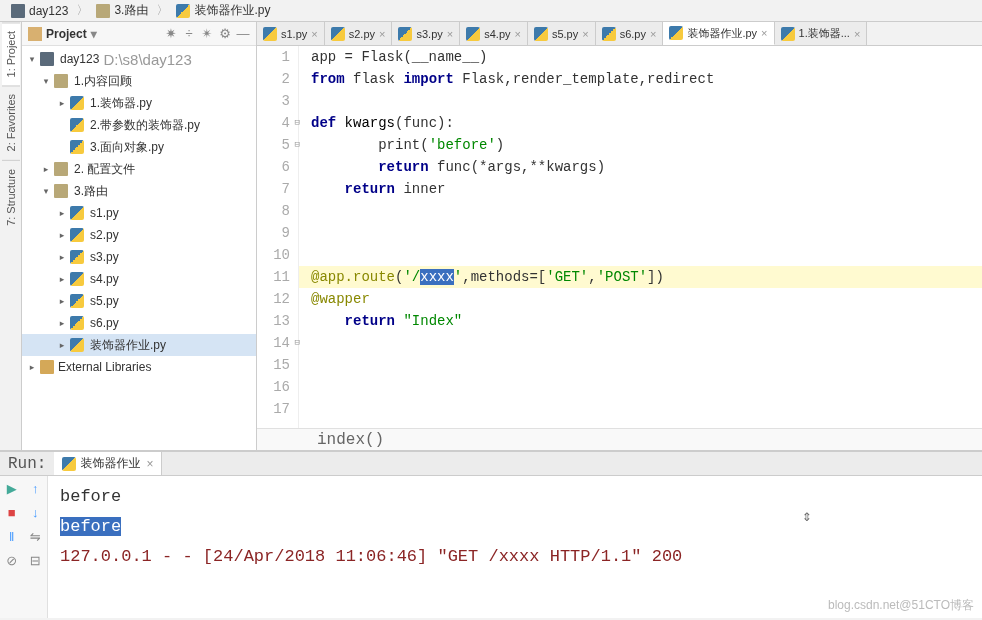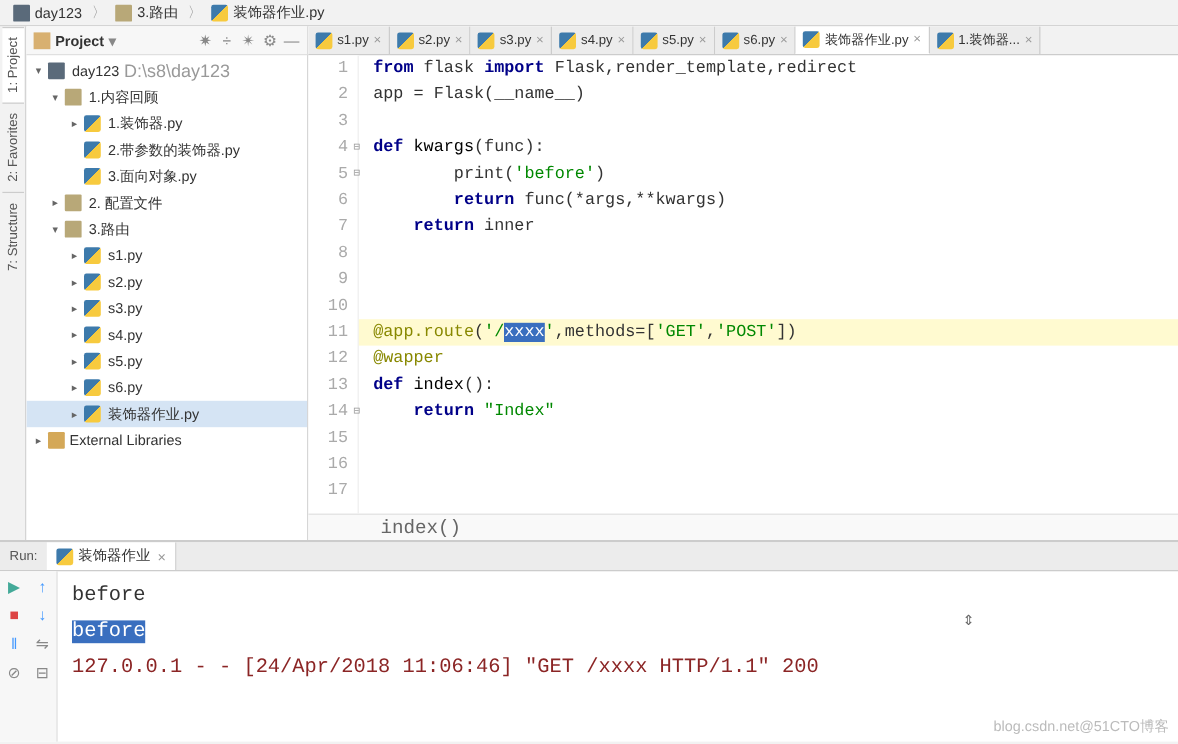--- a/index.html
+++ b/index.html
@@ -54,21 +54,21 @@
     .fn { color: #000; }
     .str { color: #008800; }
     .dec { color: #888800; }
     .sel { background: #3a6fbf; color: #fff; }
     .fold { position: absolute; right: -10px; font-size: 9px; color: #999; }
     
     .crumb-small { height: 22px; background: #f9f9f9; border-top: 1px solid #e0e0e0; padding-left: 60px; font-family: "Courier New", monospace; font-size: 16px; color: #666; line-height: 22px; }
     
     .run-panel { height: 168px; border-top: 2px solid #ccc; background: #fff; display: flex; flex-direction: column; }
     .run-header { display: flex; align-items: center; height: 24px; background: #ececec; border-bottom: 1px solid #ccc; }
-    .run-label { padding: 0 8px; font-size: 11px; color: #555; }
+    .run-label { padding: 0 8px; font-size: 16px; color: #555; font-family: Liberation Mono, monospace; }
     .run-tab { display: flex; align-items: center; padding: 0 8px; background: #fff; height: 100%; border-right: 1px solid #ccc; }
     .run-tab-close { margin-left: 6px; color: #999; cursor: pointer; }
     
     .run-body { flex: 1; display: flex; }
     .run-toolbar { width: 48px; background: #f7f7f7; border-right: 1px solid #e0e0e0; display: grid; grid-template-columns: 1fr 1fr; grid-auto-rows: 24px; }
     .run-tool-btn { display: flex; align-items: center; justify-content: center; cursor: pointer; font-size: 13px; }
     
     .console { flex: 1; font-family: "Courier New", monospace; font-size: 17px; padding: 6px 12px; overflow: auto; position: relative; }
     .console-line { line-height: 30px; white-space: pre; }
     .http { color: #8b2525; }
@@ -257,33 +257,32 @@
           <div class="gutter-line">10</div>
           <div class="gutter-line">11</div>
           <div class="gutter-line">12</div>
           <div class="gutter-line">13</div>
           <div class="gutter-line">14<span class="fold">⊟</span></div>
           <div class="gutter-line">15</div>
           <div class="gutter-line">16</div>
           <div class="gutter-line">17</div>
         </div>
       <div class="code-area" id="code">
+          <div class="code-line"><span>app = Flask(__name__)</span></div>
           <div class="code-line"><span class="kw">from </span><span>flask </span><span class="kw">import </span><span>Flask,render_template,redirect</span></div>
-          <div class="code-line"><span>app = Flask(__name__)</span></div>
           <div class="code-line"></div>
           <div class="code-line"><span class="kw">def </span><span class="fn">kwargs</span><span>(func):</span></div>
           <div class="code-line"><span>        print(</span><span class="str">'before'</span><span>)</span></div>
           <div class="code-line"><span>        </span><span class="kw">return </span><span>func(*args,**kwargs)</span></div>
           <div class="code-line"><span>    </span><span class="kw">return </span><span>inner</span></div>
           <div class="code-line"></div>
           <div class="code-line"></div>
           <div class="code-line"></div>
           <div class="code-line hl"><span class="dec">@app.route</span><span>(</span><span class="str">'/</span><span class="sel">xxxx</span><span class="str">'</span><span>,methods=[</span><span class="str">'GET'</span><span>,</span><span class="str">'POST'</span><span>])</span></div>
           <div class="code-line"><span class="dec">@wapper</span></div>
-          <div class="code-line"><span class="kw">def </span><span class="fn">index</span><span>():</span></div>
           <div class="code-line"><span>    </span><span class="kw">return </span><span class="str">"Index"</span></div>
           <div class="code-line"></div>
           <div class="code-line"></div>
         </div>
     </div>
     <div class="crumb-small">index()</div>
   </div>
 </div>
 
 <div class="run-panel">

